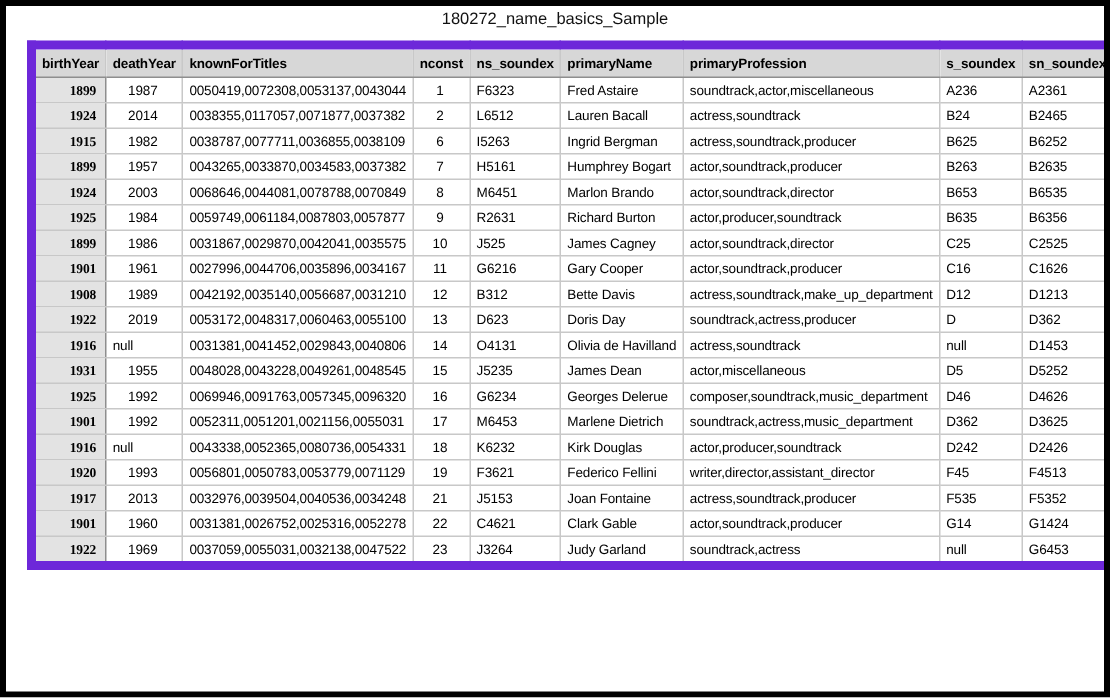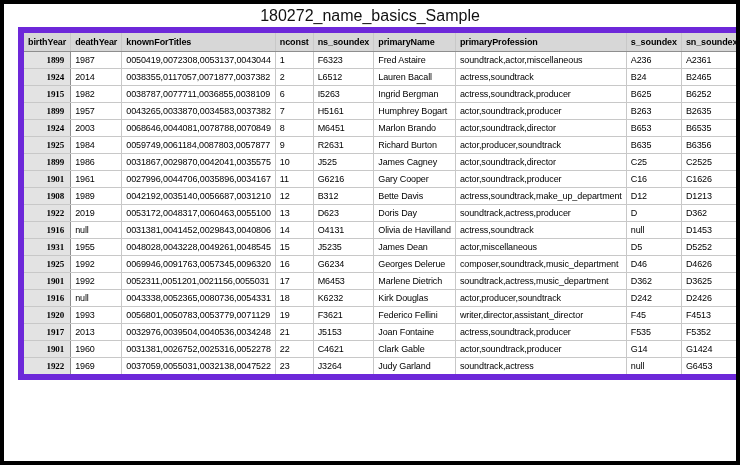--- a/index.html
+++ b/index.html
@@ -3,21 +3,21 @@
 <meta charset="utf-8">
 <style>
   html,body{margin:0;padding:0;background:#fff;}
   body{width:740px;height:465px;font-family:"Liberation Sans",sans-serif;-webkit-font-smoothing:antialiased;}
   .screen{
     position:relative;width:740px;height:465px;box-sizing:border-box;
     border:4px solid var(--frame,#000);background:#fff;overflow:hidden;
   }
   .title{
     position:absolute;left:0;top:3px;width:100%;text-align:center;
-    font-size:16px;color:#111;letter-spacing:0;
+    font-size:11px;color:#111;letter-spacing:0;
   }
   table.data{
     position:absolute;left:14px;top:23px;
     border-collapse:collapse;table-layout:fixed;
     border:6px solid #6d28d9;
   }
   th,td{
     box-sizing:border-box;margin:0;padding:0 4px;
     border:1px solid var(--grid,#c8c8c8);
     font-size:9px;line-height:16px;height:17px;
@@ -27,21 +27,21 @@
   thead th{
     background:var(--header_bg,#d7d7d7);
     border-bottom:1px solid #8e8e8e;
     font-weight:700;text-align:left;height:18px;line-height:18px;
   }
   tbody th.rowhead{
     background:var(--row_header_bg,#e3e3e3);
     border-right:1px solid #8e8e8e;
     font-weight:700;text-align:right;padding-right:6px;font-family:Liberation Serif, serif;
   }
-  td.num{text-align:left;padding-right:6px;}
+  td.num{text-align:center;padding-right:6px;}
   td.txt{text-align:left;}
   
   col.c0{width:44px}  col.c1{width:48px}  col.c2{width:150px}
   col.c3{width:35px}  col.c4{width:58px}  col.c5{width:92px}
   col.c6{width:165px} col.c7{width:52px}  col.c8{width:62px}
 </style>
 </head>
 <body>
 
 <div class="screen">

